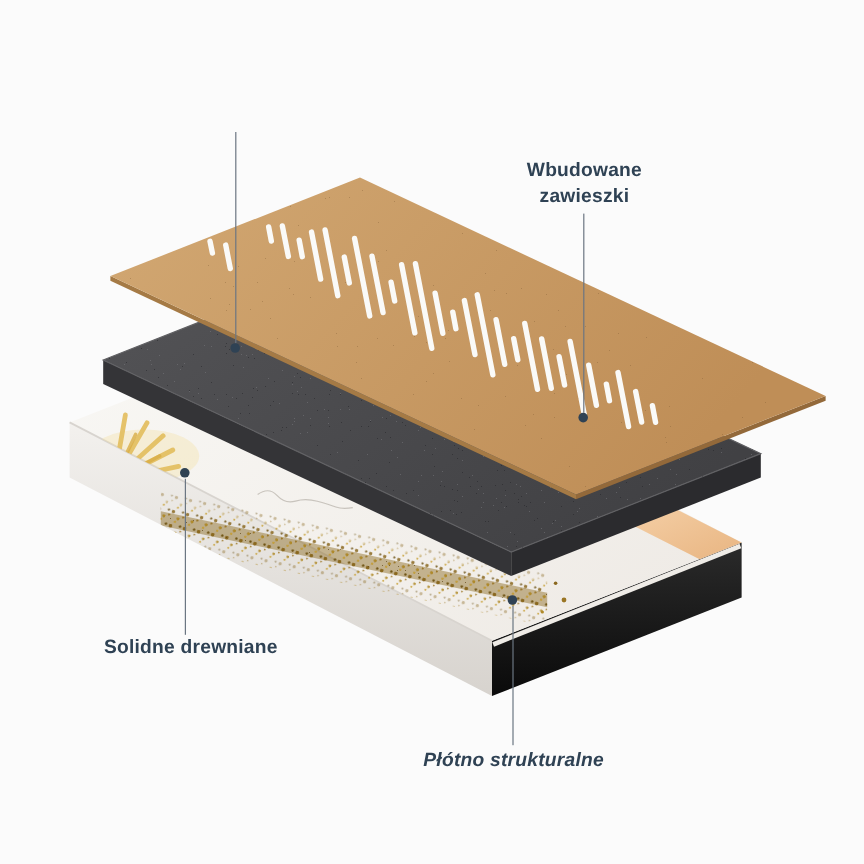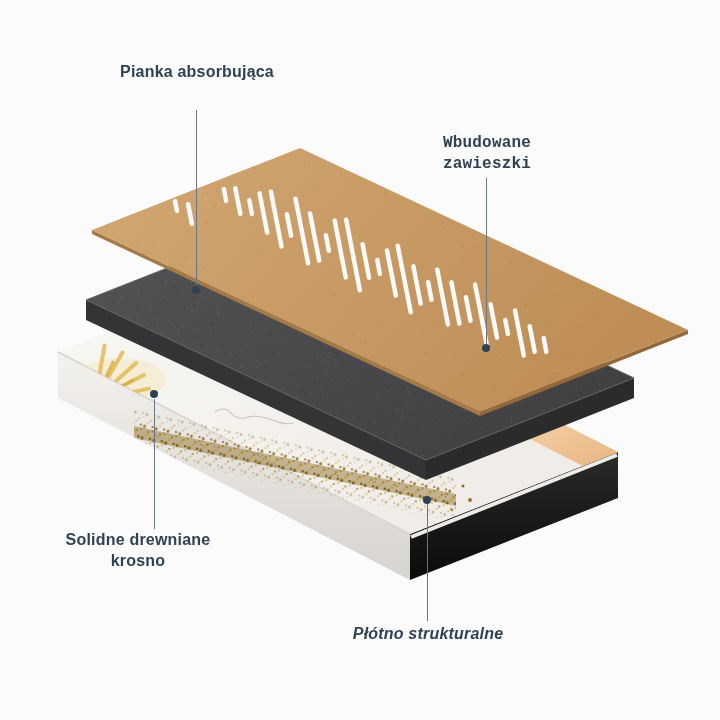--- a/index.html
+++ b/index.html
@@ -179,41 +179,39 @@
         <line x1="505.3" y1="320.1" x2="507.9" y2="333.9"></line>
         <line x1="515" y1="310.5" x2="523.8" y2="355.5"></line>
         <line x1="529.7" y1="326.3" x2="534.7" y2="351.7"></line>
         <line x1="543.7" y1="338.1" x2="546.3" y2="351.9"></line>
       </g>
     </g>
   </svg>
 
   <div>
     <div class="callout-text" style="left:197px;top:62px;">
-      <span>Pianka absorbująca</span>
     </div>
     <div class="callout-line" style="left:196px;top:110px;height:176px;"></div>
     <div class="callout-dot" style="left:192px;top:286px;"></div>
   </div>
 
   <div>
-    <div class="callout-text" style="left:487px;top:133px;font-family:Liberation Mono, monospace;">
+    <div class="callout-text" style="left:487px;top:133px;">
       <span>Wbudowane</span>
       <span>zawieszki</span>
     </div>
     <div class="callout-line" style="left:486px;top:178px;height:166px;"></div>
     <div class="callout-dot" style="left:482px;top:344px;"></div>
   </div>
 
   <div>
     <div class="callout-dot" style="left:150px;top:390px;"></div>
     <div class="callout-line" style="left:154px;top:399px;height:130px;"></div>
-    <div class="callout-text" style="left:138px;top:530px;">
+    <div class="callout-text" style="left:159px;top:530px;">
       <span>Solidne drewniane</span>
-      <span>krosno</span>
     </div>
   </div>
 
   <div>
     <div class="callout-dot" style="left:423px;top:496px;"></div>
     <div class="callout-line" style="left:427px;top:505px;height:116px;"></div>
     <div class="callout-text" style="left:428px;top:624px;font-style:italic;">
       <span>Płótno strukturalne</span>
       <span></span>
     </div>

